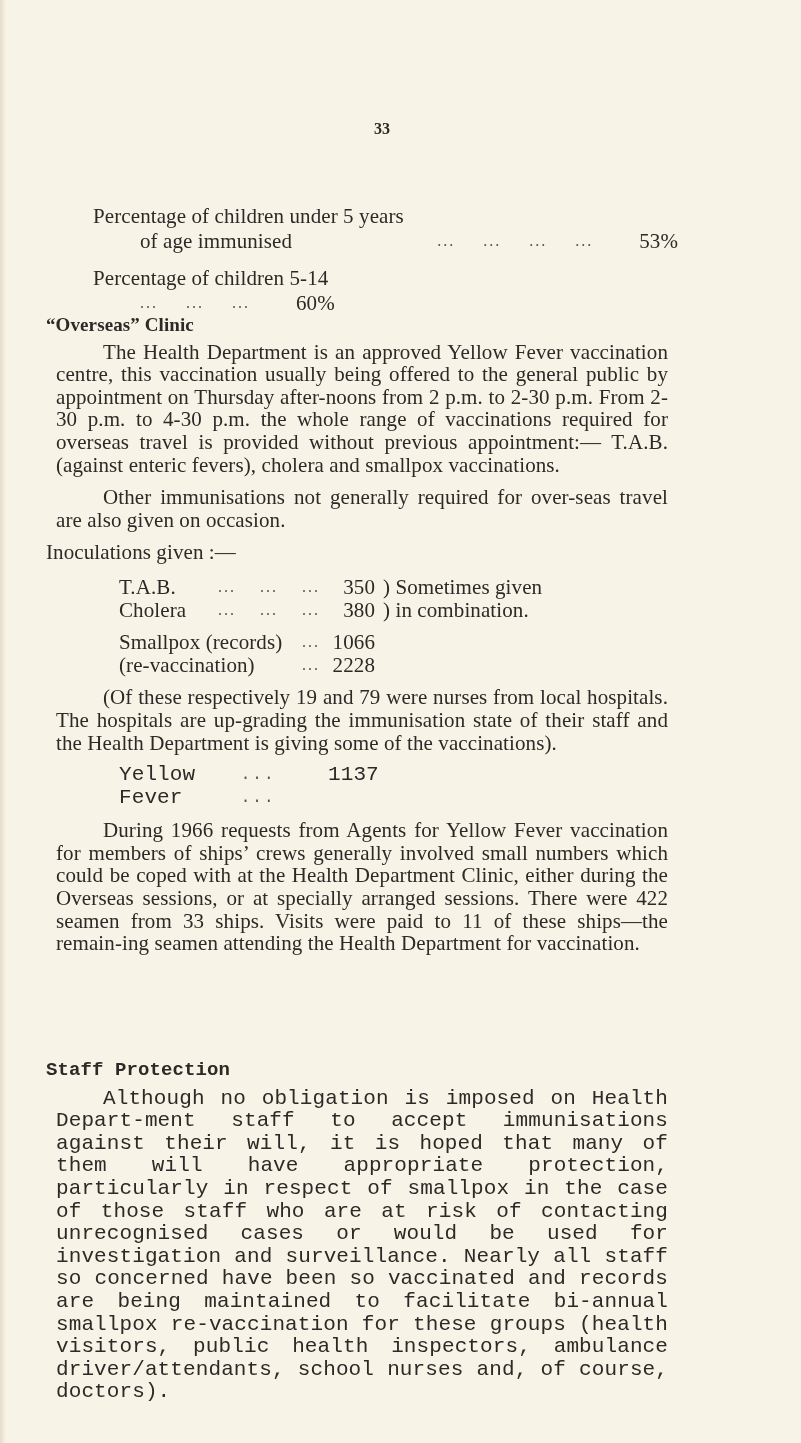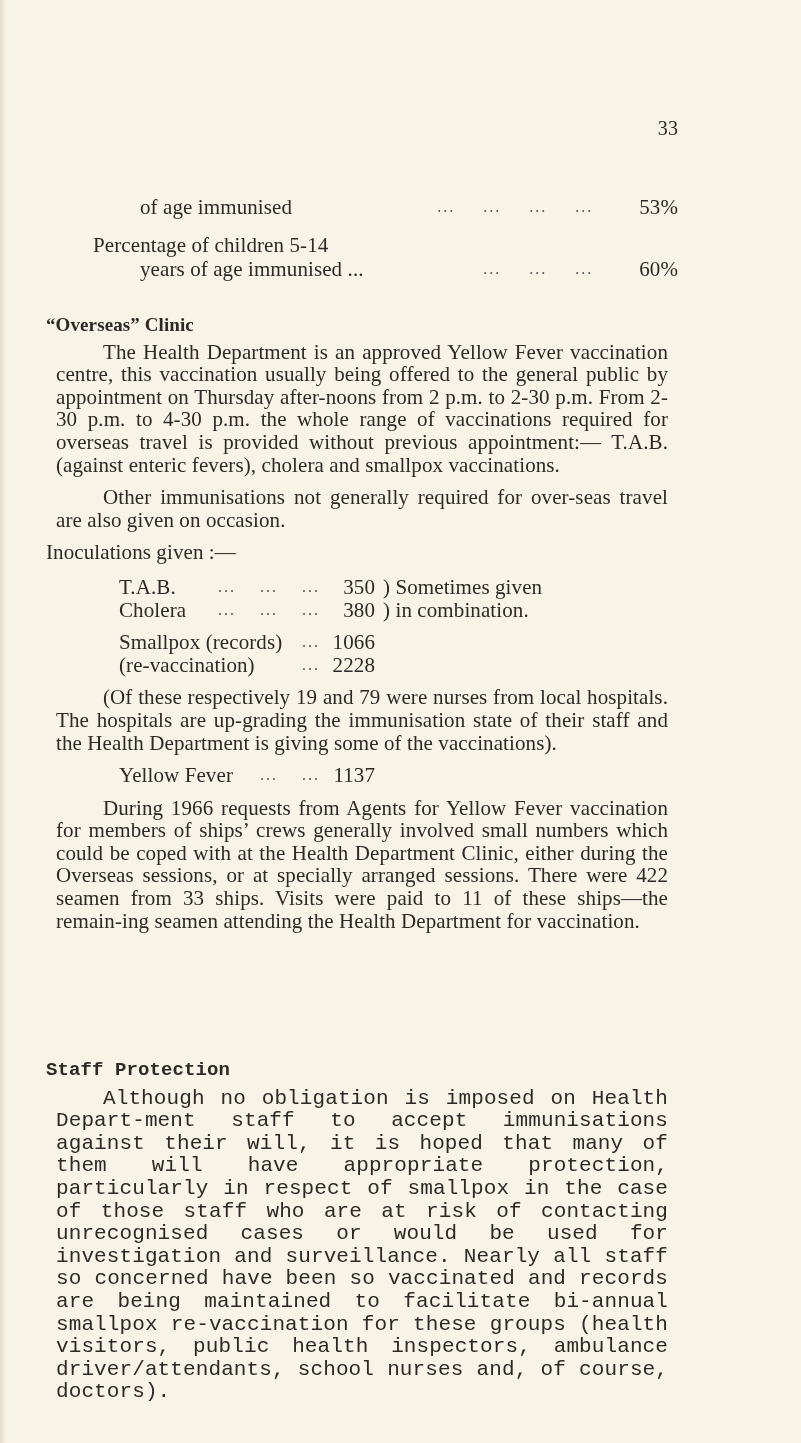--- a/index.html
+++ b/index.html
@@ -7,21 +7,21 @@
     width: 801px; height: 1443px; overflow: hidden;
     background: #f7f3e6;
     font-family: "Liberation Serif", serif;
     color: #2b2a27;
     position: relative;
   }
   .edge { position: absolute; left: 0; top: 0; width: 6px; height: 1443px;
           background: linear-gradient(to right, #e4dccb, #f7f3e6); }
   .page { position: absolute; left: 46px; top: 0; width: 632px;
           font-size: 21.5px; line-height: 33.5px; letter-spacing: 0.1px; }
-  .pagenum { position: absolute; left: 0; width: 632px; top: 112px; text-align: right; font-size: 20px; padding-left: 40px; box-sizing: border-box; }
+  .pagenum { position: absolute; left: 0; width: 632px; top: 112px; text-align: center; font-size: 16px; padding-left: 40px; box-sizing: border-box; font-weight: bold; }
   .row { display: flex; justify-content: space-between; }
   .indent { padding-left: 47px; }
   .dots { color: #555; letter-spacing: 2px; font-size: 16px; }
   h3 { margin: 0; font-size: 19px; font-weight: bold; line-height: 33px; }
   p { margin: 10px; text-align: justify; }
   .para { text-indent: 47px; }
   .tbl { padding-left: 73px; }
   .tbl .r { display: flex; height: 33px; }
   .tbl .lbl { width: 209px; display: flex; justify-content: space-between; padding-right: 8px; box-sizing: border-box; }
   .tbl .num { width: 47px; text-align: right; }
@@ -30,32 +30,32 @@
 </head>
 <body>
 
 <div class="edge" data-name="page-edge-shadow"></div>
 
 <div class="page" data-name="document-page">
   <div class="pagenum" data-name="page-number">33</div>
 
   <div data-name="immunisation-stats" style="position:absolute; top:200px; left:47px; width:585px;">
     <div data-name="stat-under-5">
+      <div data-name="stat-label-line1">Percentage of children under 5 years</div>
       <div class="row indent" style="margin-top:-4px;justify-content:space-between;">
         <span data-name="stat-label-line2">of age immunised</span>
         <span style="display:flex; gap:46px;">
           <span class="dots" data-name="leader-dots" style="word-spacing:22px;">... ... ... ...</span>
           <span data-name="stat-value">53%</span>
         </span>
       </div>
     </div>
     <div data-name="stat-5-14" style="margin-top:10px;">
       <div data-name="stat-label-line1">Percentage of children 5-14</div>
       <div class="row indent" style="margin-top:-4px;">
-        <span data-name="stat-label-line2">years of age immunised ...</span>
         <span style="display:flex; gap:46px;">
           <span class="dots" data-name="leader-dots" style="word-spacing:22px;">... ... ...</span>
           <span data-name="stat-value">60%</span>
         </span>
       </div>
     </div>
   </div>
 
   <div data-name="overseas-clinic-section" style="position:absolute; top:314px; left:0; width:632px;">
     <h3 data-name="section-heading-overseas-clinic">“Overseas” Clinic</h3>
@@ -93,21 +93,21 @@
         <span class="lbl">
             <span data-name="inoculation-name">(re-vaccination)</span>
             <span class="dots">...</span>
           </span>
         <span class="num" data-name="inoculation-count">2228</span>
       </div>
     </div>
 
     <p class="para" data-name="paragraph" style="margin-top:10px;">(Of these respectively 19 and 79 were nurses from local hospitals. The hospitals are up-grading the immunisation state of their staff and the Health Department is giving some of the vaccinations).</p>
 
-    <div class="tbl" data-name="yellow-fever-row" style="margin-top:2px;">
+    <div class="tbl" data-name="yellow-fever-row" style="margin-top:2px;font-family:Liberation Mono, monospace;">
       <div class="r">
         <span class="lbl">
             <span data-name="yellow-fever-label">Yellow Fever</span>
             <span class="dots" style="word-spacing:18px;">... ...</span>
           </span>
         <span class="num" data-name="yellow-fever-count">1137</span>
       </div>
     </div>
 
     <p class="para" data-name="paragraph" style="margin-top:10px;">During 1966 requests from Agents for Yellow Fever vaccination for members of ships’ crews generally involved small numbers which could be coped with at the Health Department Clinic, either during the Overseas sessions, or at specially arranged sessions. There were 422 seamen from 33 ships. Visits were paid to 11 of these ships—the remain-ing seamen attending the Health Department for vaccination.</p>

